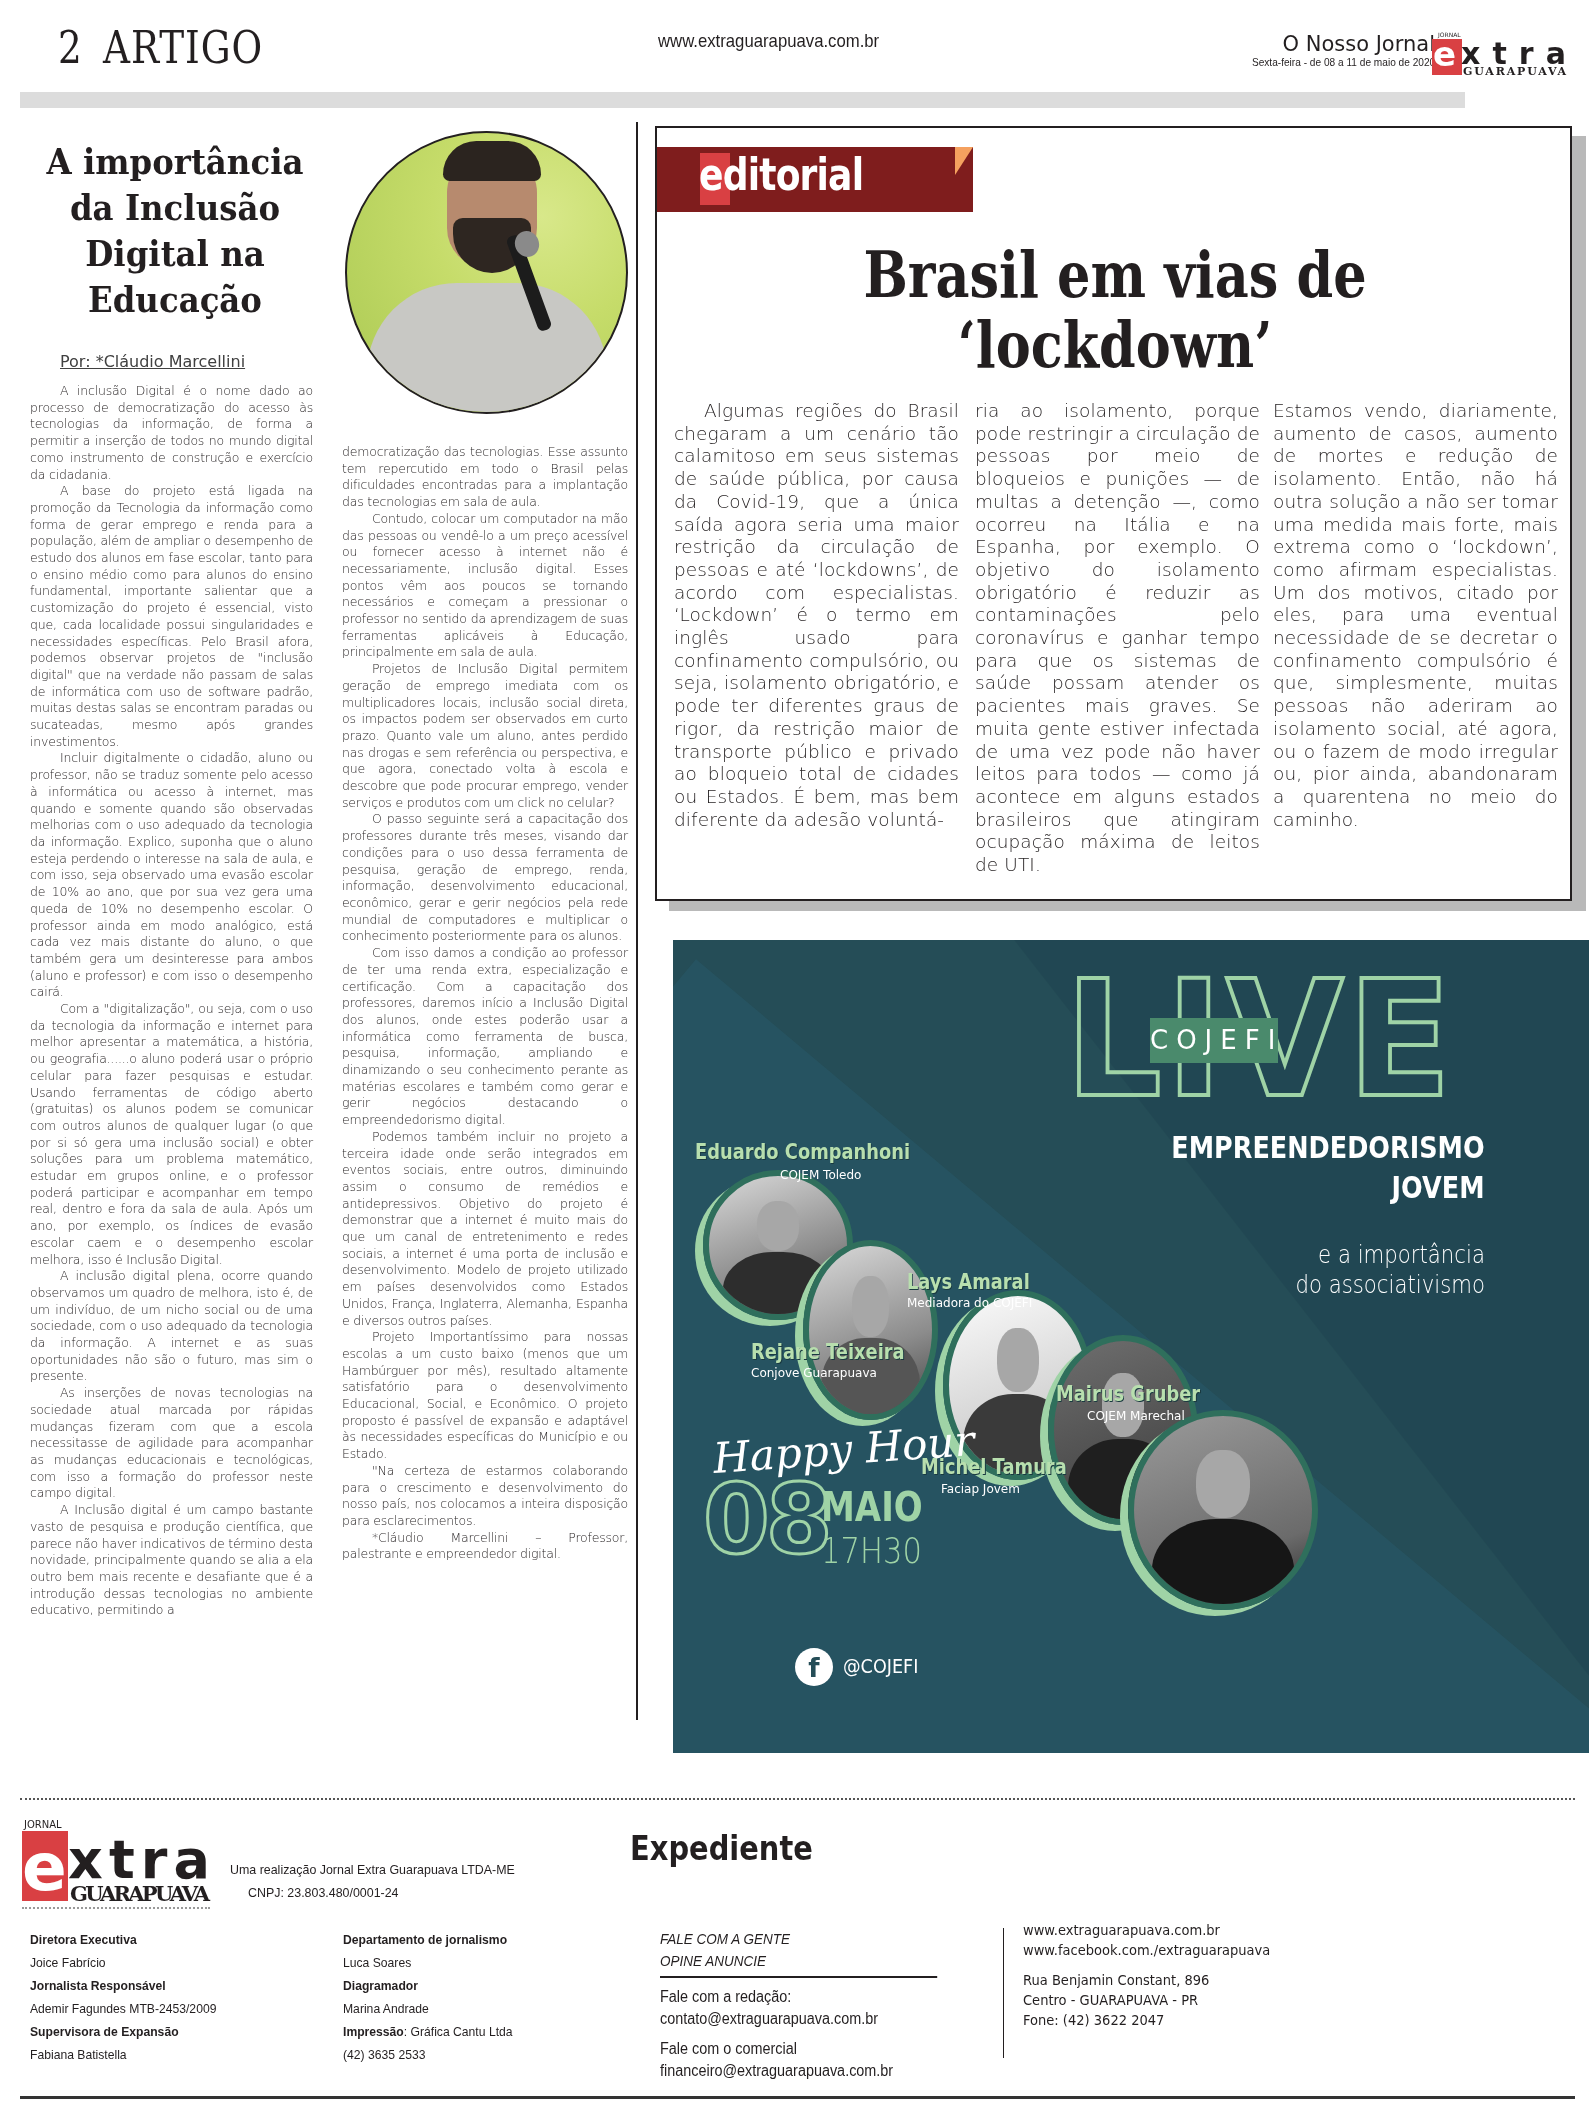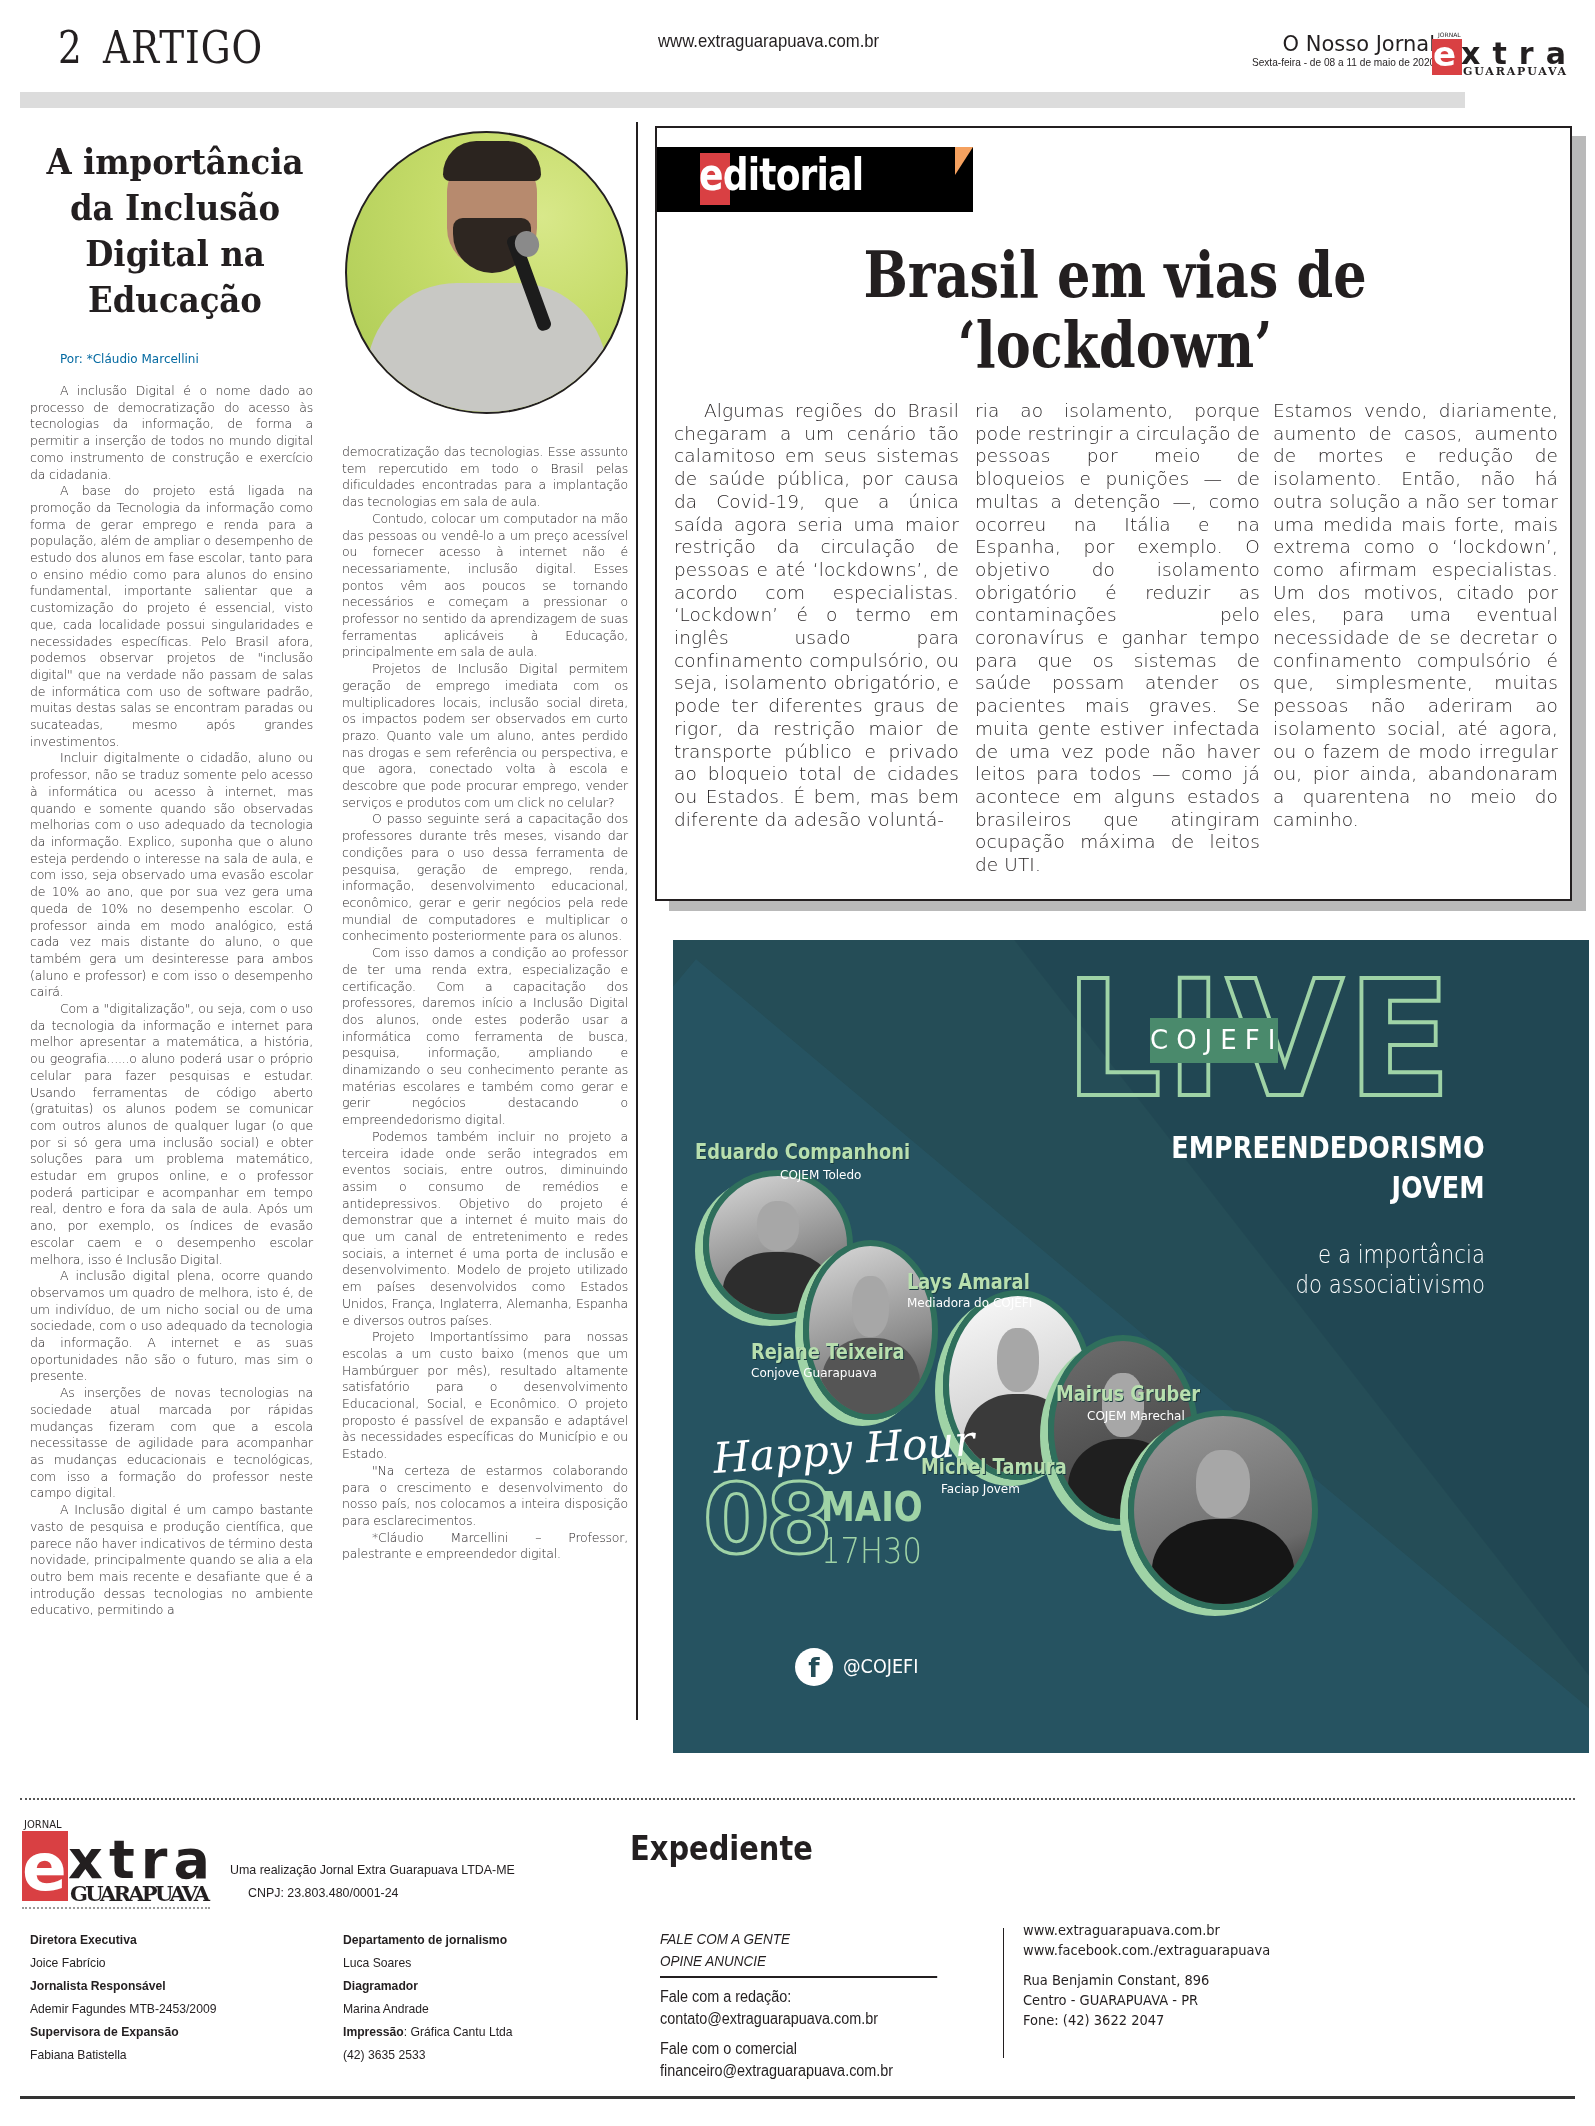--- a/index.html
+++ b/index.html
@@ -11,38 +11,38 @@
   .hdr-page .num { margin-right: 24px; }
   .hdr-url { position: absolute; left: 658px; top: 30px; font-family: "Liberation Sans", sans-serif; font-size: 19px; color: #231f20; transform: scaleX(0.88); transform-origin: left; }
   .hdr-right { position: absolute; right: 160px; top: 32px; text-align: right; }
   .hdr-right .t1 { font-family: "DejaVu Sans", sans-serif; font-size: 21px; color: #231f20; line-height: 24px; }
   .hdr-right .t2 { font-family: "Liberation Sans", sans-serif; font-size: 11px; color: #231f20; transform: scaleX(0.92); transform-origin: right; }
   .logo-sm { position: absolute; left: 1430px; top: 30px; width: 140px; height: 46px; }
   .topbar { position: absolute; left: 20px; top: 92px; width: 1445px; height: 16px; background: #dcdcdc; }
 
   
   .art-title { position: absolute; left: 30px; top: 138px; width: 290px; text-align: center; font-family: "DejaVu Serif", serif; font-weight: bold; font-size: 36px; line-height: 46px; color: #231f20; transform: scaleX(0.9); transform-origin: center; }
-  .byline { position: absolute; left: 60px; top: 352px; font-size: 12px; color: #0369a1; }
+  .byline { position: absolute; left: 60px; top: 352px; font-size: 16px; color: #404040; text-decoration: underline; }
   .portrait { position: absolute; left: 345px; top: 131px; width: 283px; height: 283px; border-radius: 50%; border: 2px solid #231f20; overflow: hidden; background: radial-gradient(circle at 70% 30%, #d8e88a 0%, #c6dc6a 40%, #a9c852 100%); }
   .portrait .shirt { position: absolute; left: 20px; top: 150px; width: 240px; height: 160px; background: #c8c8c4; border-radius: 90px 90px 0 0; }
   .portrait .head { position: absolute; left: 100px; top: 15px; width: 90px; height: 120px; background: #b78a6e; border-radius: 45px 45px 40px 40px; }
   .portrait .hair { position: absolute; left: 96px; top: 8px; width: 98px; height: 40px; background: #2b241f; border-radius: 50px 50px 10px 10px; }
   .portrait .beard { position: absolute; left: 106px; top: 85px; width: 78px; height: 55px; background: #2e2621; border-radius: 10px 10px 40px 40px; }
   .portrait .mic { position: absolute; left: 175px; top: 100px; width: 14px; height: 100px; background: #1c1c1c; transform: rotate(-20deg); border-radius: 6px; }
   .portrait .mic-head { position: absolute; left: 168px; top: 98px; width: 24px; height: 26px; background: #8a8a8a; border-radius: 50%; transform: rotate(-20deg); }
 
   .col-text { position: absolute; font-family: "DejaVu Sans", sans-serif; font-size: 12.5px; line-height: 16.7px; color: #231f20; text-align: justify; font-weight: 300; letter-spacing: -0.2px; }
   .col-text p { text-indent: 30px; }
   .colA { left: 30px; top: 383px; width: 283px; }
   .colB { left: 342px; top: 444px; width: 286px; }
   .vrule { position: absolute; left: 636px; top: 122px; width: 2px; height: 1598px; background: #231f20; }
 
   
   .edit-box { position: absolute; left: 655px; top: 126px; width: 917px; height: 775px; border: 2px solid #231f20; background: #fff; box-shadow: 14px 10px 0 #b9b9b9; }
-  .edit-tag { position: absolute; left: 657px; top: 147px; width: 316px; height: 65px; background: #000000; }
+  .edit-tag { position: absolute; left: 657px; top: 147px; width: 316px; height: 65px; background: #7f1d1d; }
   .edit-tag .e { position: absolute; left: 43px; top: 6px; width: 30px; height: 52px; background: #d94043; }
   .edit-tag .etxt { position: absolute; left: 42px; top: 2px; font-family: "DejaVu Sans", sans-serif; font-weight: bold; font-size: 44px; color: #fff; transform: scaleX(0.82); transform-origin: left; letter-spacing: -1px; }
   .edit-fold { position: absolute; left: 955px; top: 147px; width: 0; height: 0; border-left: 18px solid #f5a15f; border-bottom: 28px solid transparent; }
   .edit-title { position: absolute; left: 700px; top: 240px; width: 830px; text-align: center; font-family: "DejaVu Serif", serif; font-weight: bold; font-size: 64px; line-height: 70px; color: #231f20; transform: scaleX(0.82); transform-origin: center; }
   .edit-col { position: absolute; top: 400px; width: 285px; font-family: "DejaVu Sans", sans-serif; font-size: 18.5px; line-height: 22.7px; text-align: justify; color: #231f20; letter-spacing: 0.1px; font-weight: 300; }
   .ec1 { left: 674px; } .ec1 p { text-indent: 30px; }
   .ec2 { left: 975px; }
   .ec3 { left: 1273px; }
 
   

